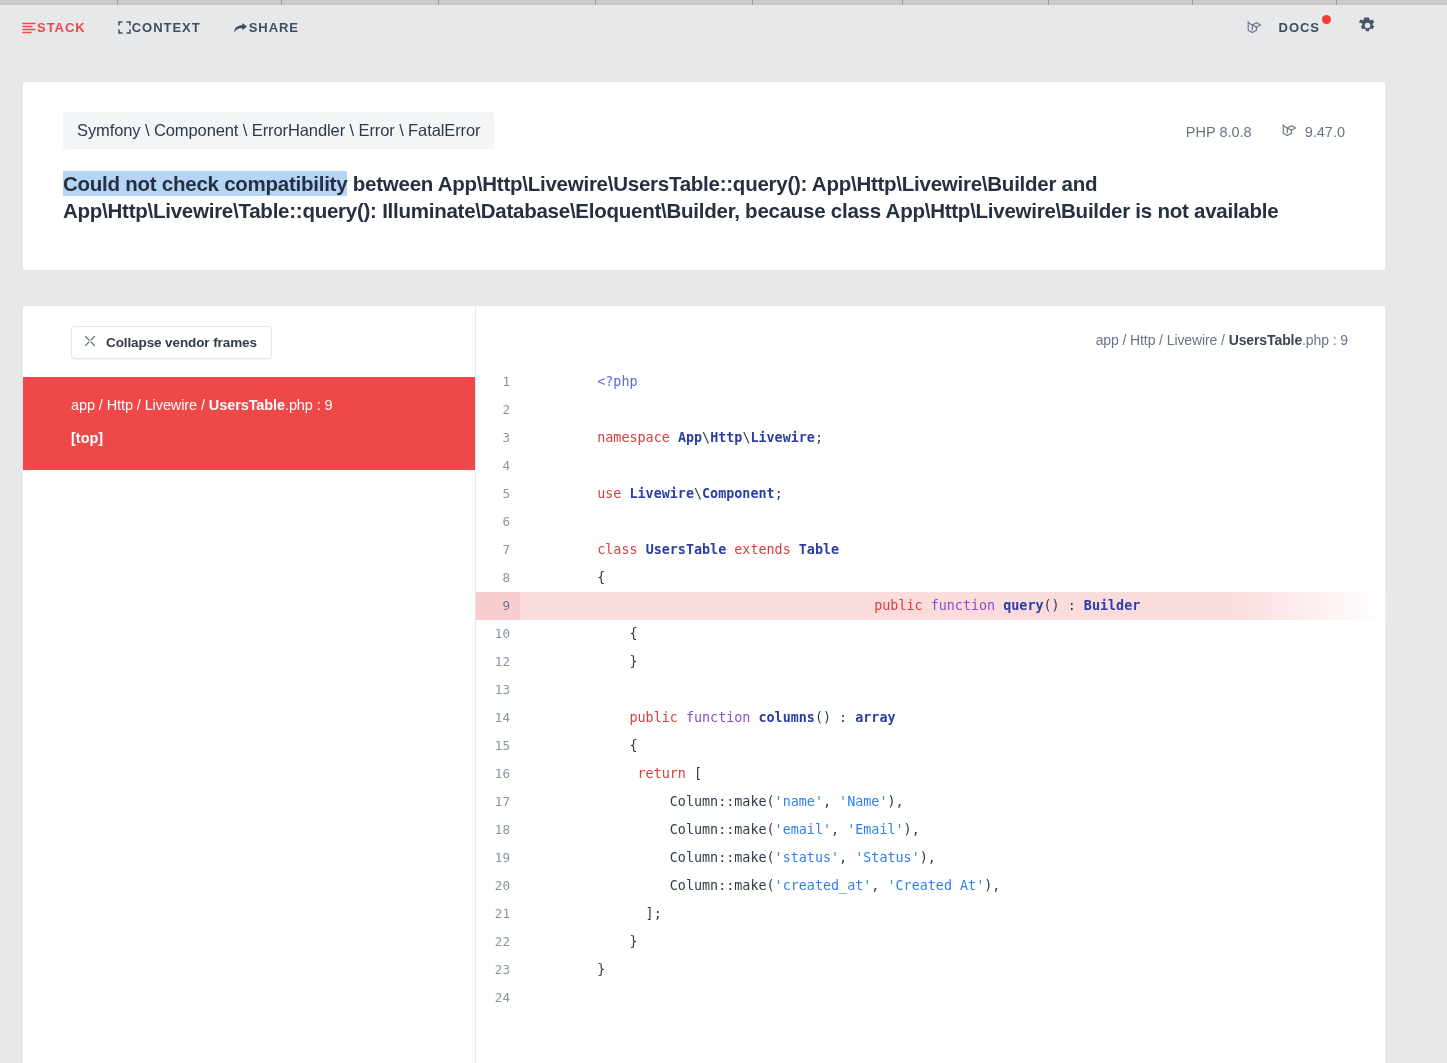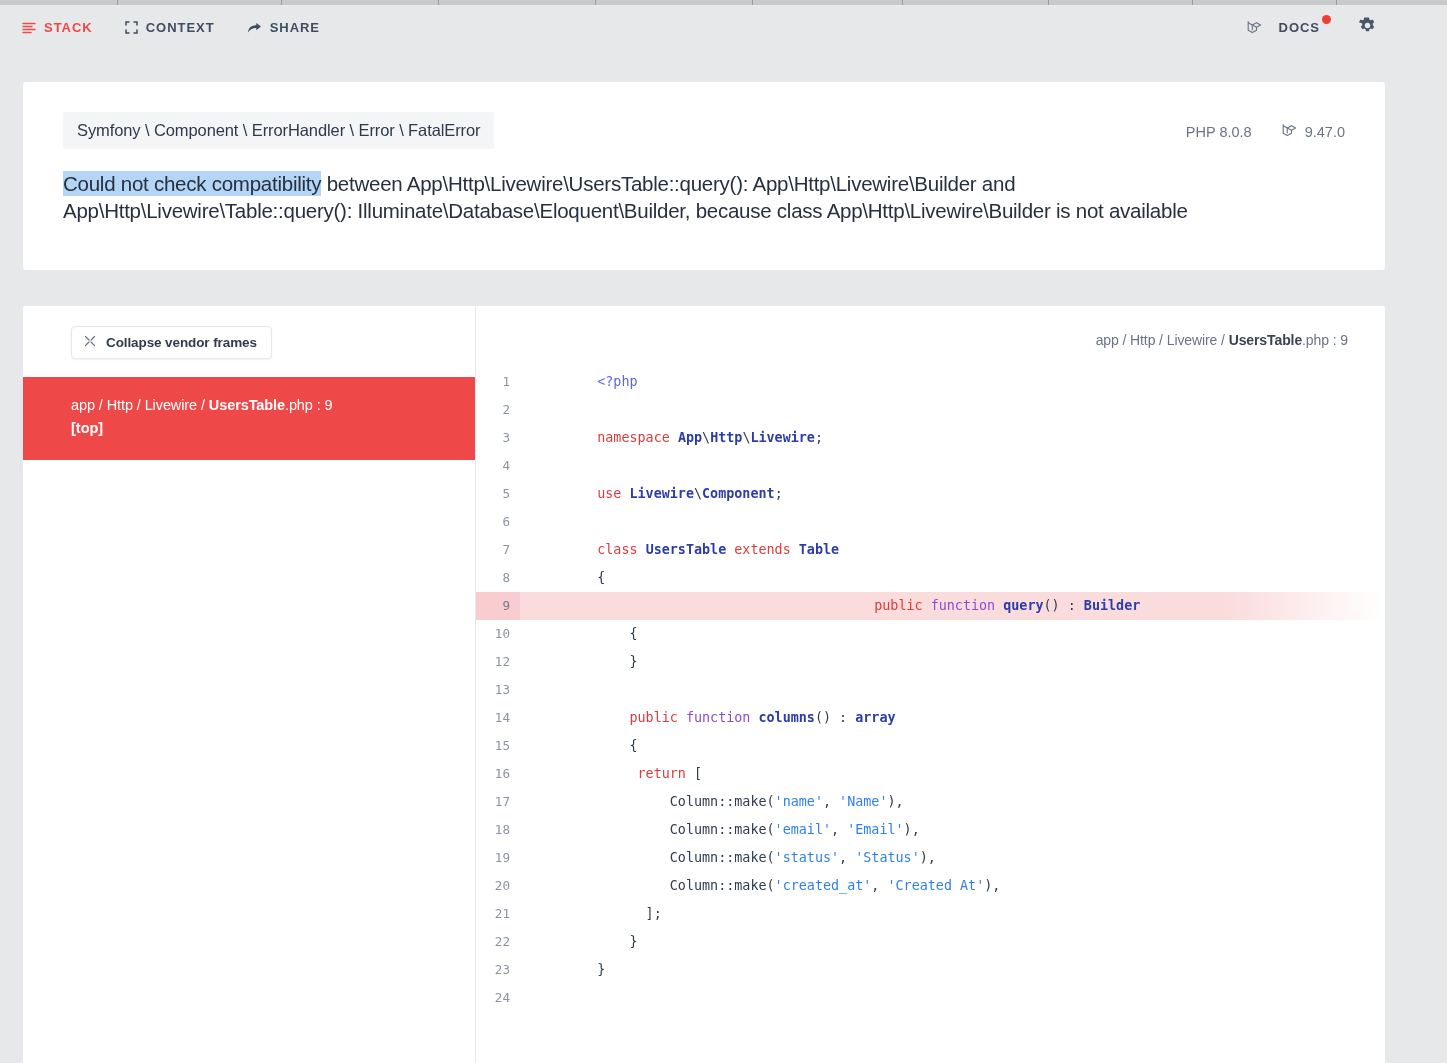--- a/index.html
+++ b/index.html
@@ -45,21 +45,21 @@
     align-items: center;
     padding: 0 22px;
     z-index: 40;
   }
   .nav-left { display: flex; align-items: center; gap: 32px; }
   .nav-right { margin-left: auto; display: flex; align-items: center; gap: 38px; padding-right: 48px; }
 
   .nav-item {
     display: flex;
     align-items: center;
-    gap: 8px;
+    gap: 1px;
     font-size: 13px;
     font-weight: 700;
     letter-spacing: 0.075em;
     color: #3f4d60;
     cursor: pointer;
     user-select: none;
   }
   .nav-item.active { color: #ef4848; }
   .nav-item .ico { display: flex; align-items: center; justify-content: center; }
 
@@ -109,21 +109,21 @@
     font-size: 14.5px;
     color: #6b7486;
     font-weight: 400;
   }
   .ver-item { display: flex; align-items: center; gap: 7px; white-space: nowrap; }
 
   .exception-message {
     margin-top: 21px;
     font-size: 20.5px;
     line-height: 1.34;
-    font-weight: 400;
+    font-weight: 700;
     color: #27303f;
     letter-spacing: -0.25px;
     max-width: 1230px;
   }
   .msg-sel {
     background: #b4d5f5;
     padding: 1px 0;
   }
 
   
@@ -177,21 +177,21 @@
   .frame-path {
     font-size: 14.5px;
     font-weight: 700;
     letter-spacing: -0.1px;
     white-space: nowrap;
   }
   .frame-path .dim { font-weight: 400; }
   .frame-top-tag {
     font-size: 14.5px;
     font-weight: 700;
-    margin-top: 2px;
+    margin-top: 12px;
   }
 
   
   .code-pane {
     flex: 1 1 auto;
     position: relative;
     background: #ffffff;
     overflow: hidden;
   }
   .code-filepath {

